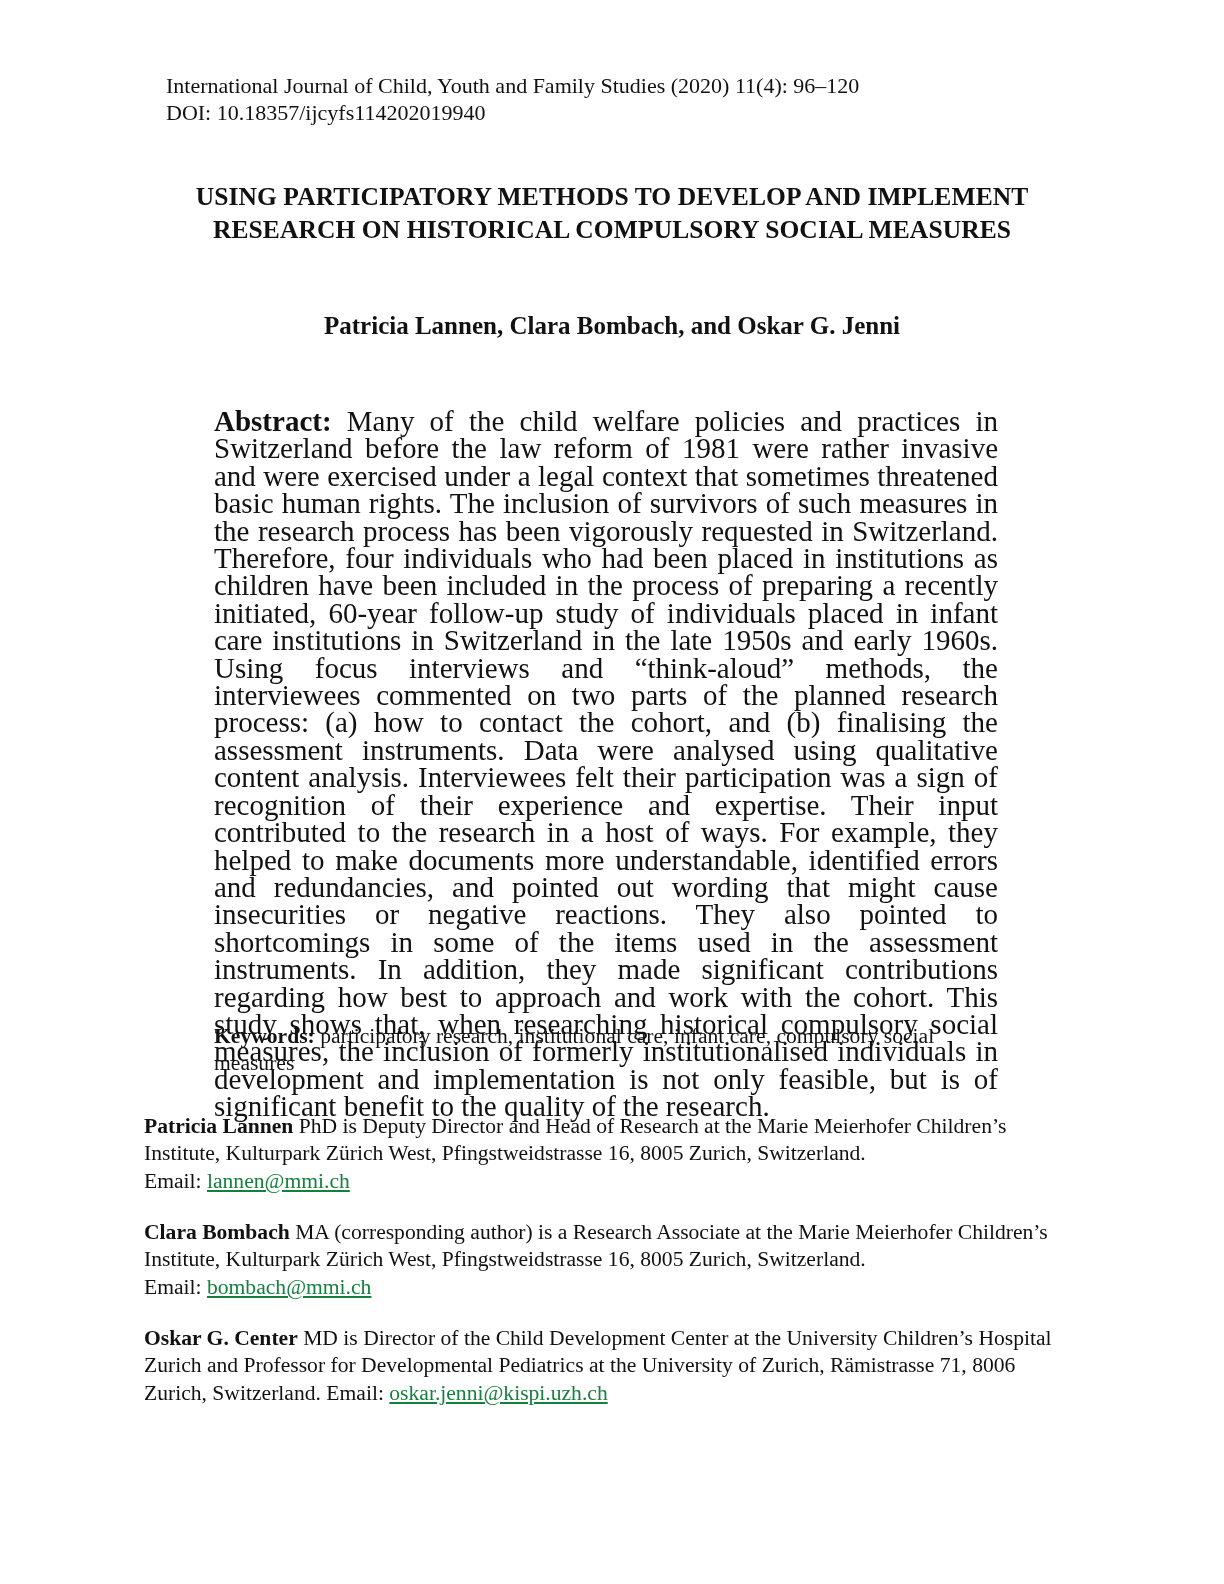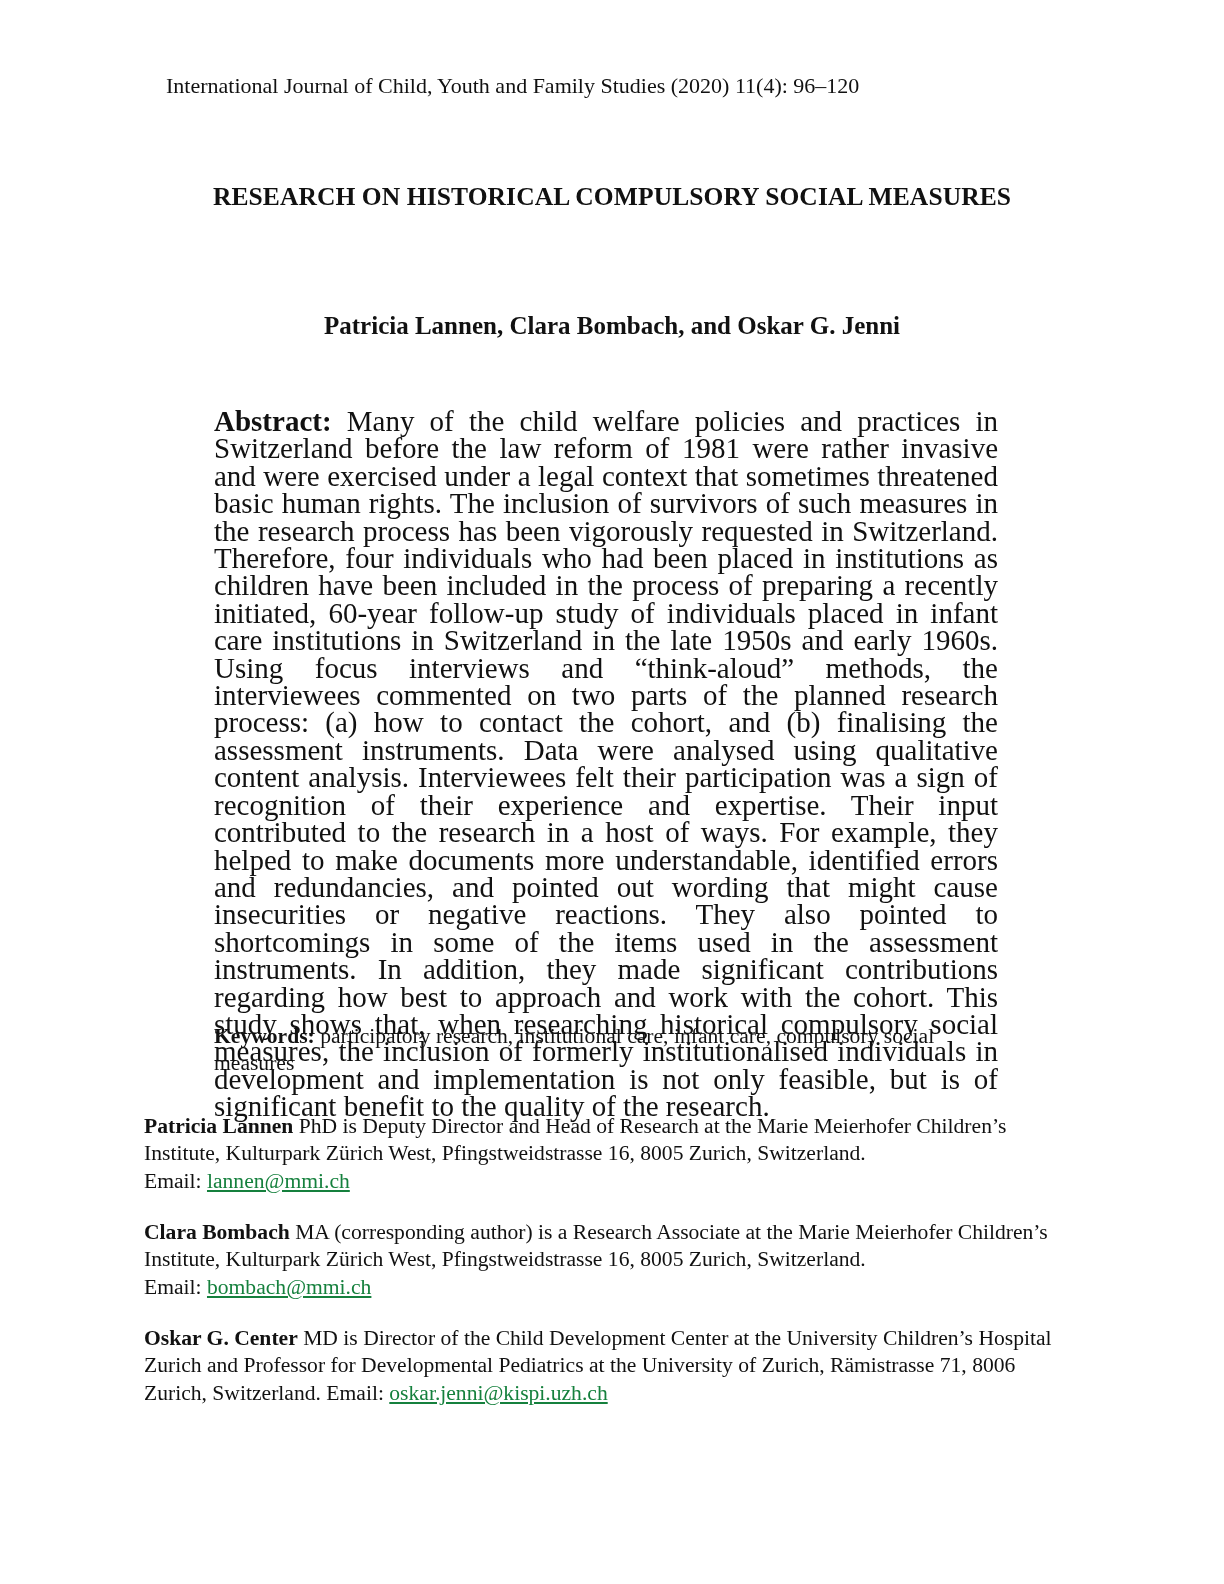--- a/index.html
+++ b/index.html
@@ -35,23 +35,25 @@
     .bio2 { top: 1203px; }
     .bio3 { top: 1309px; }
     b { font-weight: bold; }
     a.email { color: #15803d; text-decoration: underline; }
   </style>
 </head>
 <body>
 
 <div class="journal">
   <div>International Journal of Child, Youth and Family Studies (2020) 11(4): 96–120</div>
+  <div>DOI: 10.18357/ijcyfs114202019940</div>
 </div>
 
 <div class="title">
+  <div>USING PARTICIPATORY METHODS TO DEVELOP AND IMPLEMENT</div>
   <div>RESEARCH ON HISTORICAL COMPULSORY SOCIAL MEASURES</div>
 </div>
 
 <div class="authors">Patricia Lannen, Clara Bombach, and Oskar G. Jenni</div>
 
 <div class="abstract">
   <b>Abstract:</b>
   <span>Many of the child welfare policies and practices in Switzerland before the law reform of 1981 were rather invasive and were exercised under a legal context that sometimes threatened basic human rights. The inclusion of survivors of such measures in the research process has been vigorously requested in Switzerland. Therefore, four individuals who had been placed in institutions as children have been included in the process of preparing a recently initiated, 60-year follow-up study of individuals placed in infant care institutions in Switzerland in the late 1950s and early 1960s. Using focus interviews and “think-aloud” methods, the interviewees commented on two parts of the planned research process: (a) how to contact the cohort, and (b) finalising the assessment instruments. Data were analysed using qualitative content analysis. Interviewees felt their participation was a sign of recognition of their experience and expertise. Their input contributed to the research in a host of ways. For example, they helped to make documents more understandable, identified errors and redundancies, and pointed out wording that might cause insecurities or negative reactions. They also pointed to shortcomings in some of the items used in the assessment instruments. In addition, they made significant contributions regarding how best to approach and work with the cohort. This study shows that, when researching historical compulsory social measures, the inclusion of formerly institutionalised individuals in development and implementation is not only feasible, but is of significant benefit to the quality of the research.</span>
 </div>
 

